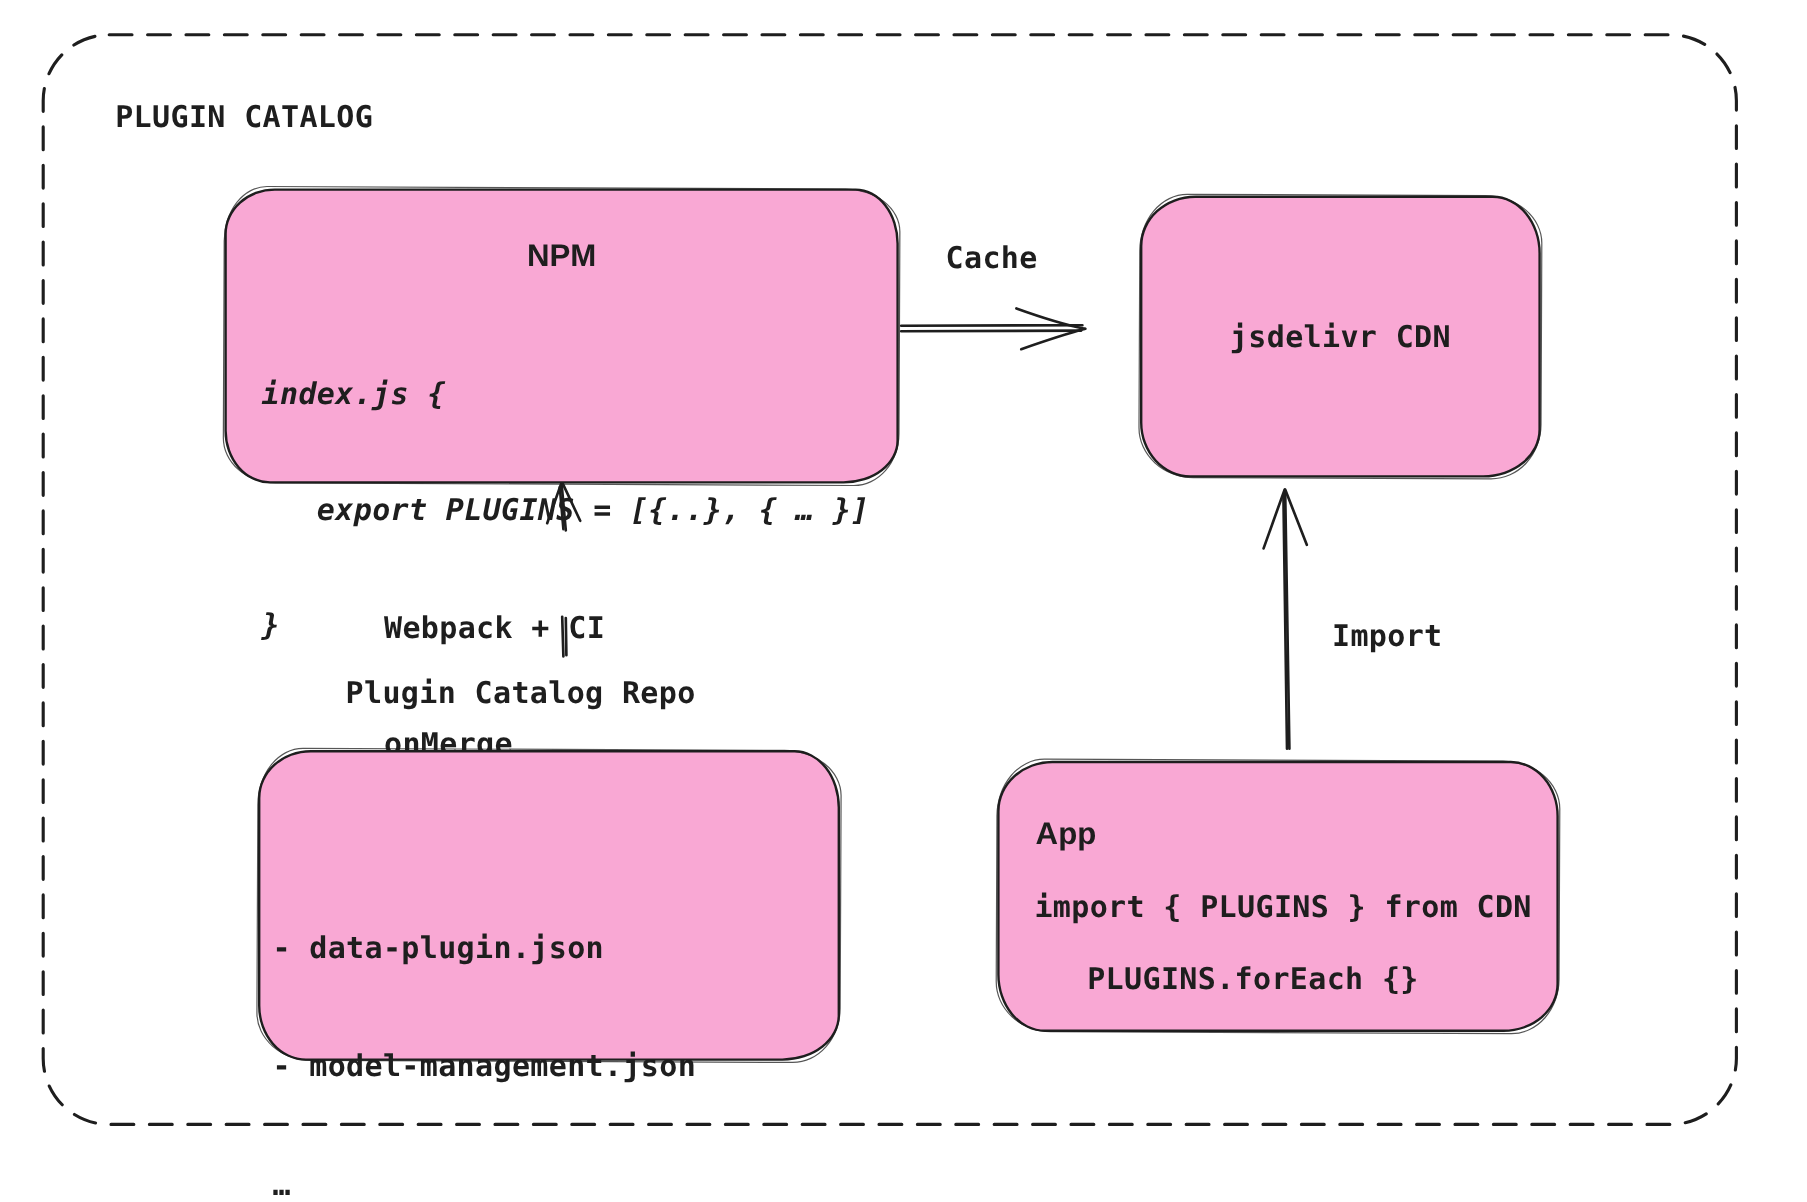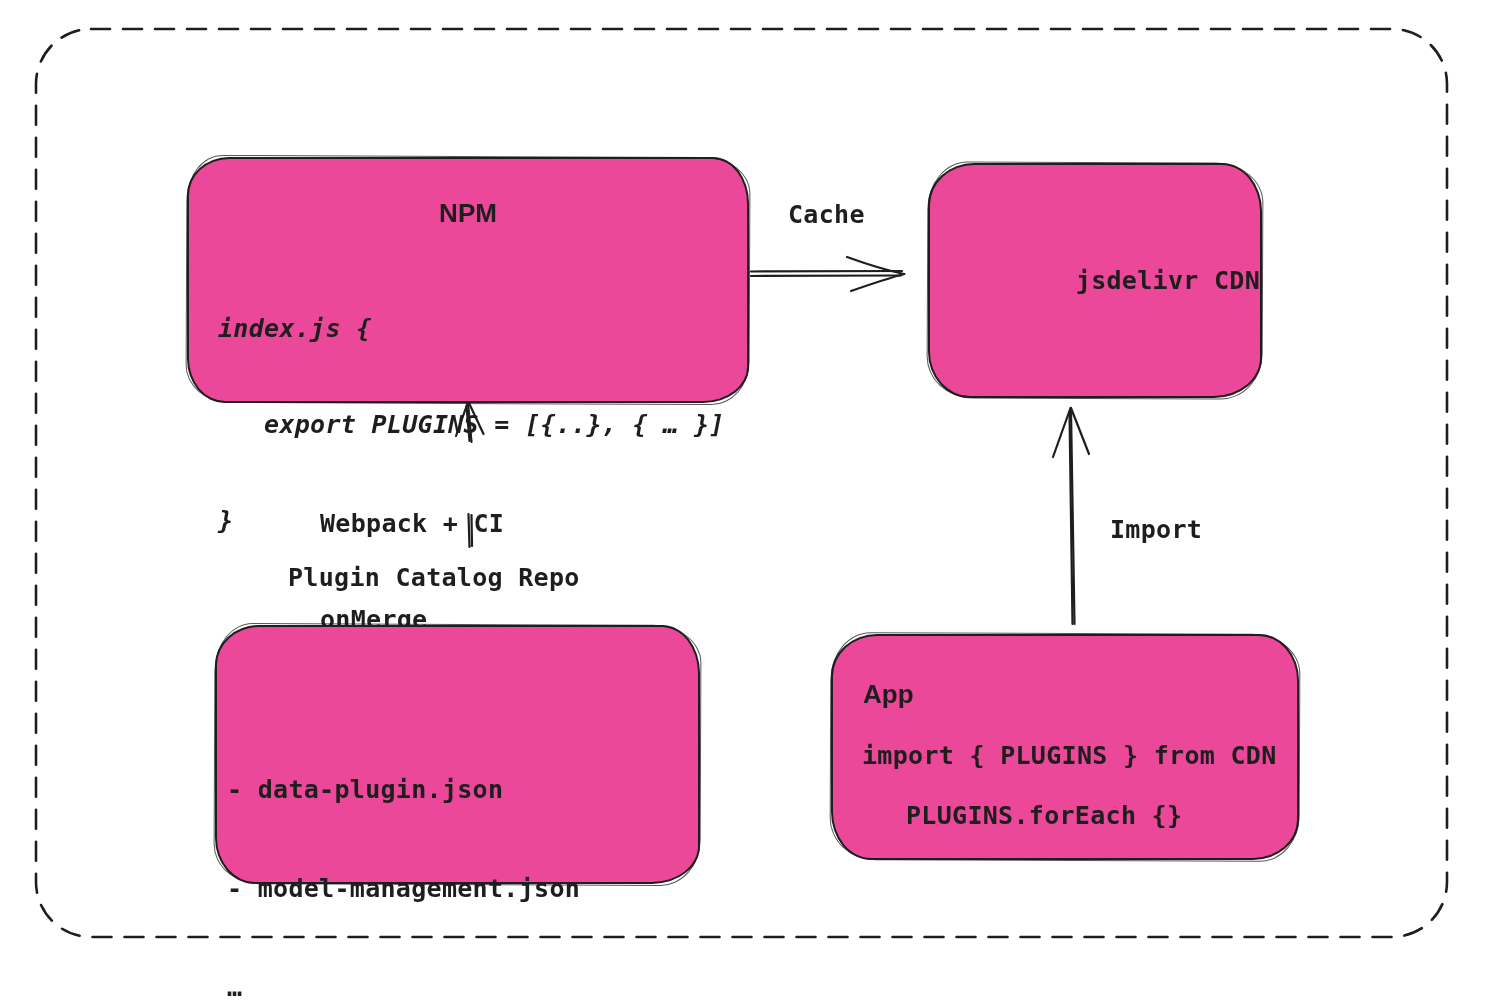--- a/index.html
+++ b/index.html
@@ -34,37 +34,37 @@
     line-height: 32px;
   }
   .sans {
     font-family: "Liberation Sans", "DejaVu Sans", sans-serif;
     letter-spacing: 0px;
     font-size: 26px;
   }
   
   .sketch {
     position: absolute;
-    background: #ec4899;
+    background: #f9a8d4;
     border: 2px solid #1e1e1e;
   }
   .sketch::before {
     content: "";
     position: absolute;
     inset: -3px;
     border: 1.5px solid rgba(30,30,30,0.75);
     pointer-events: none;
     transform: rotate(0.25deg);
   }
   .box-npm  { left: 187px; top: 157px; width: 558px; height: 242px;
               border-radius: 42px 36px 46px 38px / 38px 46px 36px 44px; }
   .box-npm::before { border-radius: 36px 46px 38px 44px / 46px 36px 44px 38px; }
-  .box-cdn  { left: 928px; top: 163px; width: 330px; height: 231px;
+  .box-cdn  { left: 950px; top: 163px; width: 330px; height: 231px;
               border-radius: 46px 40px 48px 42px / 42px 48px 40px 46px;
-              display: flex; align-items: center; justify-content: flex-end; }
+              display: flex; align-items: center; justify-content: center; }
   .box-cdn::before { border-radius: 40px 48px 42px 46px / 48px 40px 46px 42px; }
   .box-repo { left: 215px; top: 625px; width: 481px; height: 255px;
               border-radius: 44px 38px 48px 40px / 40px 48px 38px 46px; }
   .box-repo::before { border-radius: 38px 48px 40px 46px / 48px 38px 46px 40px; }
   .box-app  { left: 831px; top: 634px; width: 464px; height: 222px;
               border-radius: 46px 40px 46px 40px / 42px 46px 40px 48px; }
   .box-app::before { border-radius: 40px 48px 40px 46px / 48px 40px 46px 42px; }
 
   .diagram-title { left: 96px; top: 82px; }
   .npm-title { left: 0; right: 0; top: 38px; text-align: center; }
@@ -105,20 +105,21 @@
     </g>
 
     <g>
       <path d="M1071 410 L1074.5 624"></path>
       <path d="M1069.5 412 L1072.5 624"></path>
       <path d="M1070.5 408 L1053 457"></path>
       <path d="M1071 408 L1089 454"></path>
     </g>
   </svg>
 
+  <div class="t diagram-title">PLUGIN CATALOG</div>
 
   <div class="sketch box-npm">
     <div class="t sans npm-title">NPM</div>
     <div class="t npm-code">
       <div class="code-line">index.js {</div>
       <div class="code-line">   export PLUGINS = [{..}, { … }]</div>
       <div class="code-line">}</div>
     </div>
   </div>
 

